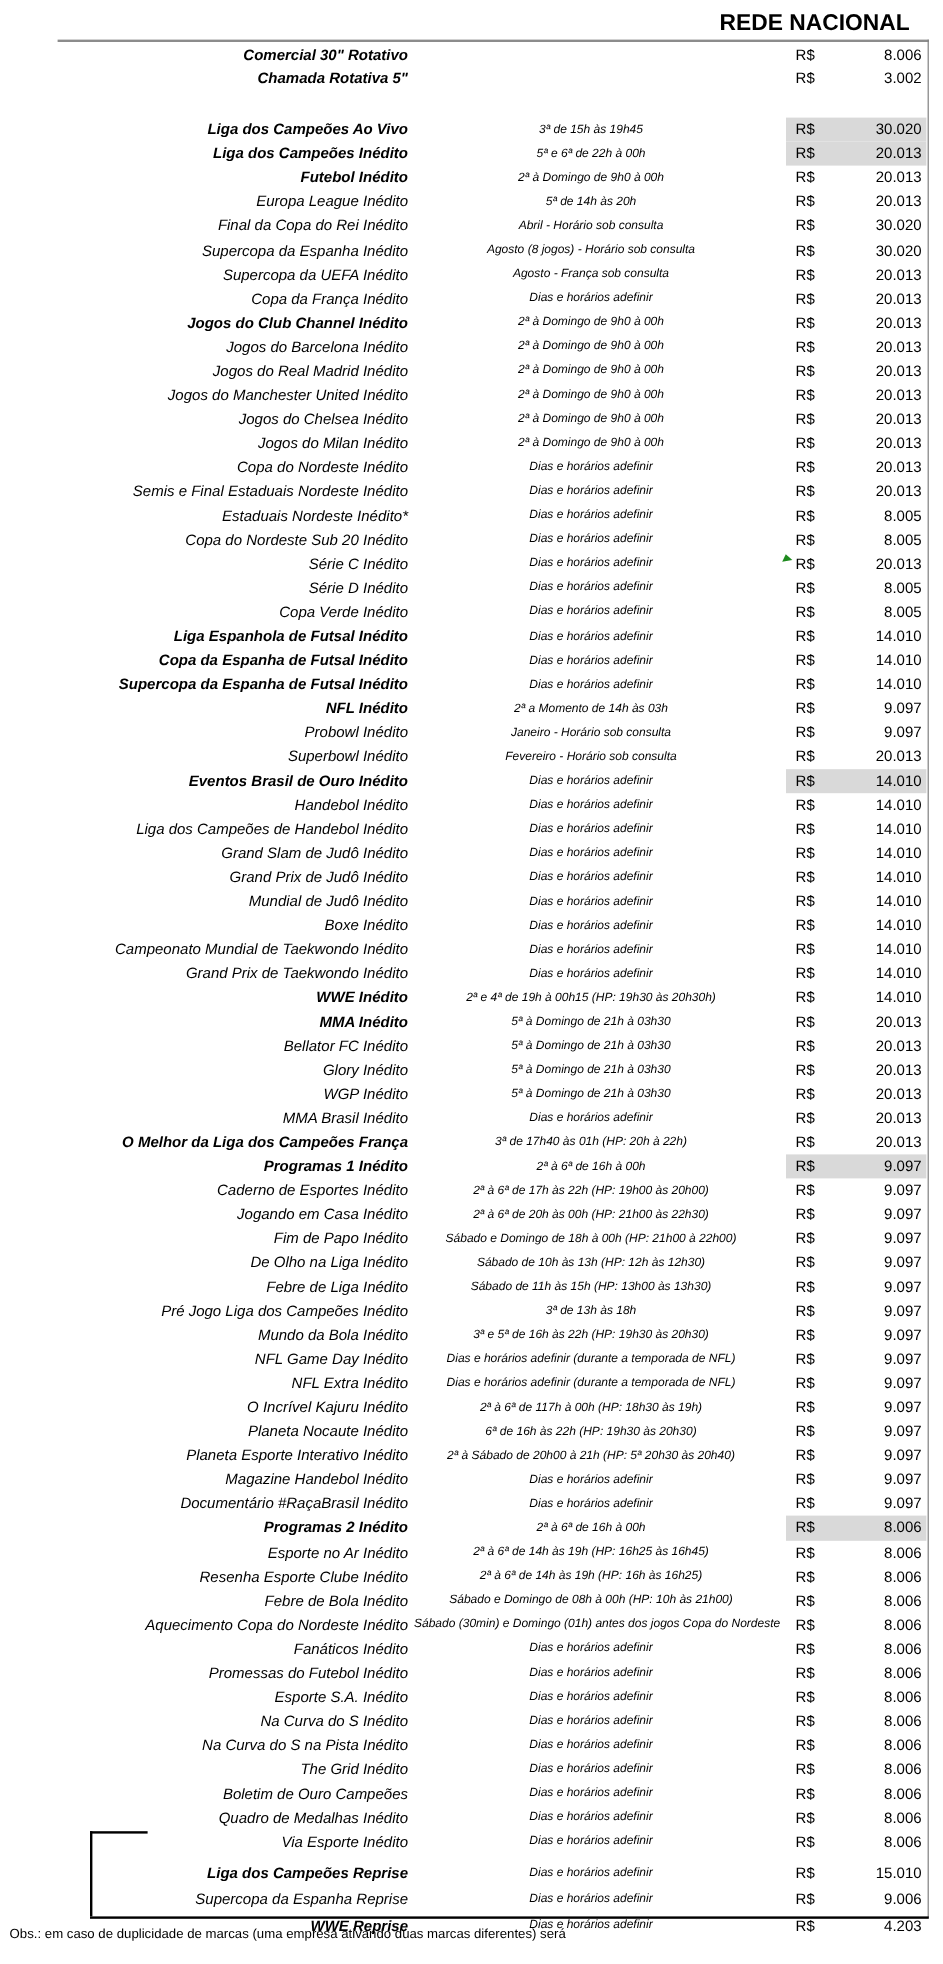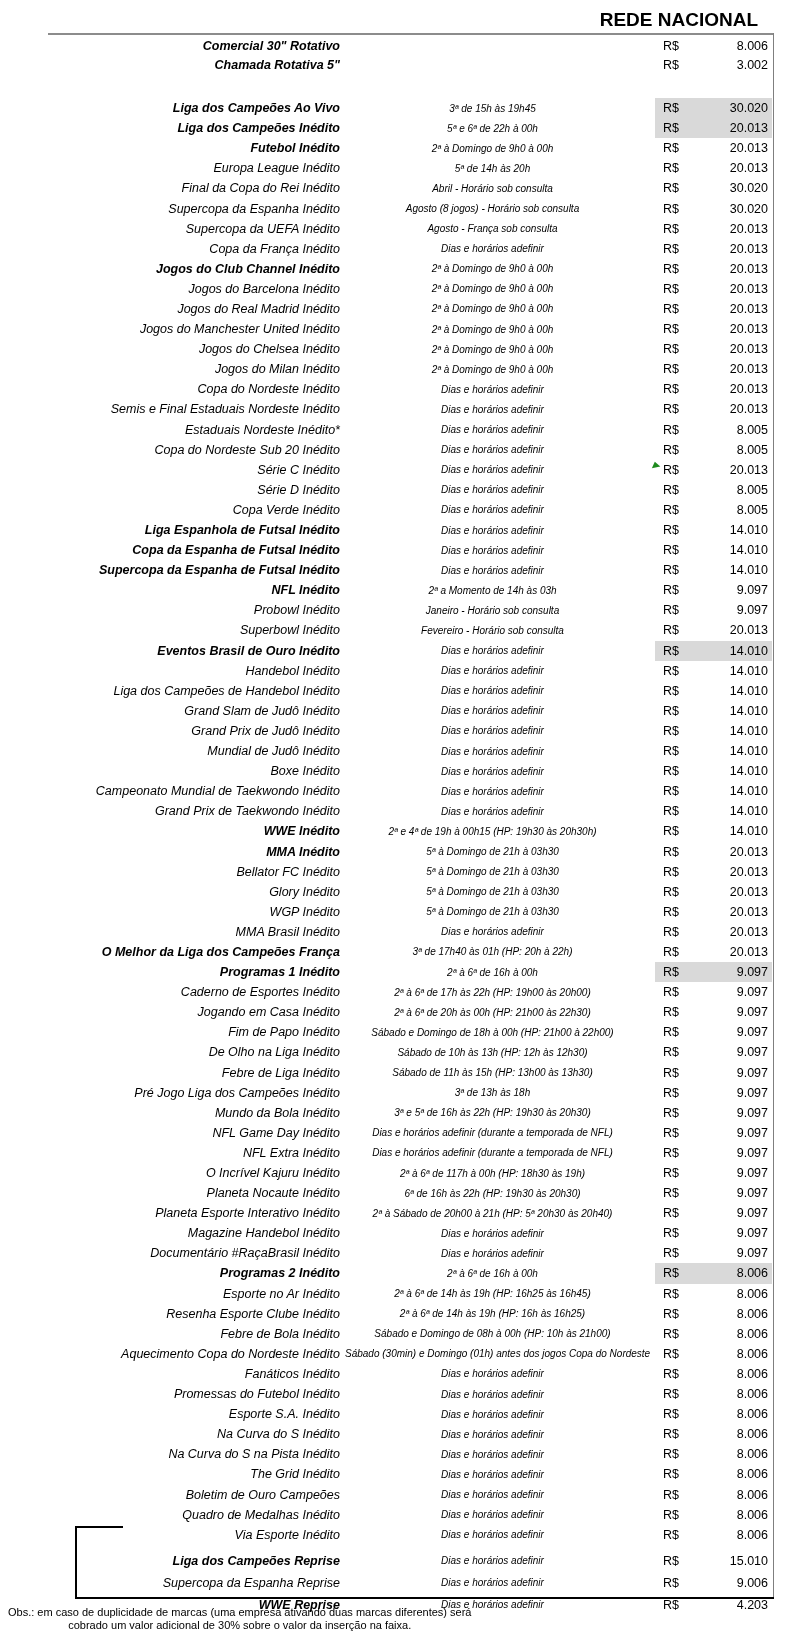--- a/index.html
+++ b/index.html
@@ -679,14 +679,13 @@
         <div class="price">
           <span class="cur">R$</span>
           <span class="val">4.203</span>
         </div>
       </div>
     </div>
   </div>
 
 <div class="footer">
   <div>Obs.: em caso de duplicidade de marcas (uma empresa ativando duas marcas diferentes) será</div>
-  <div>cobrado um valor adicional de 30% sobre o valor da inserção na faixa.</div>
 </div>
 
 </body></html>

